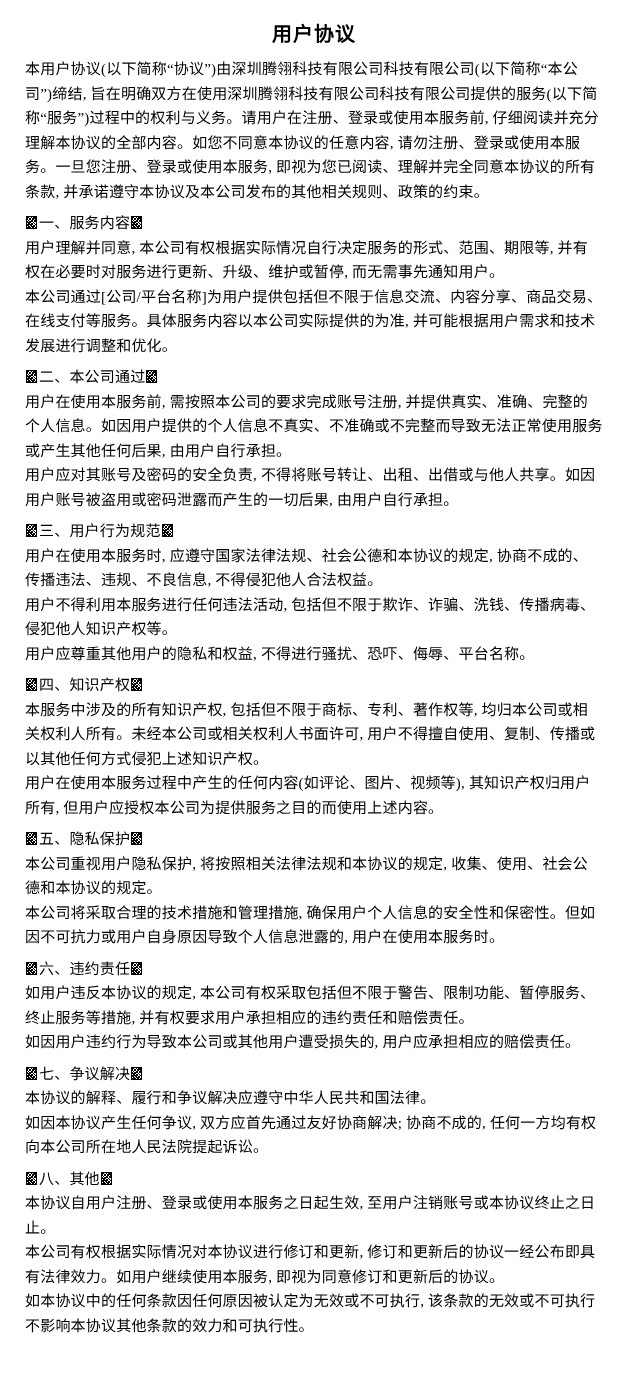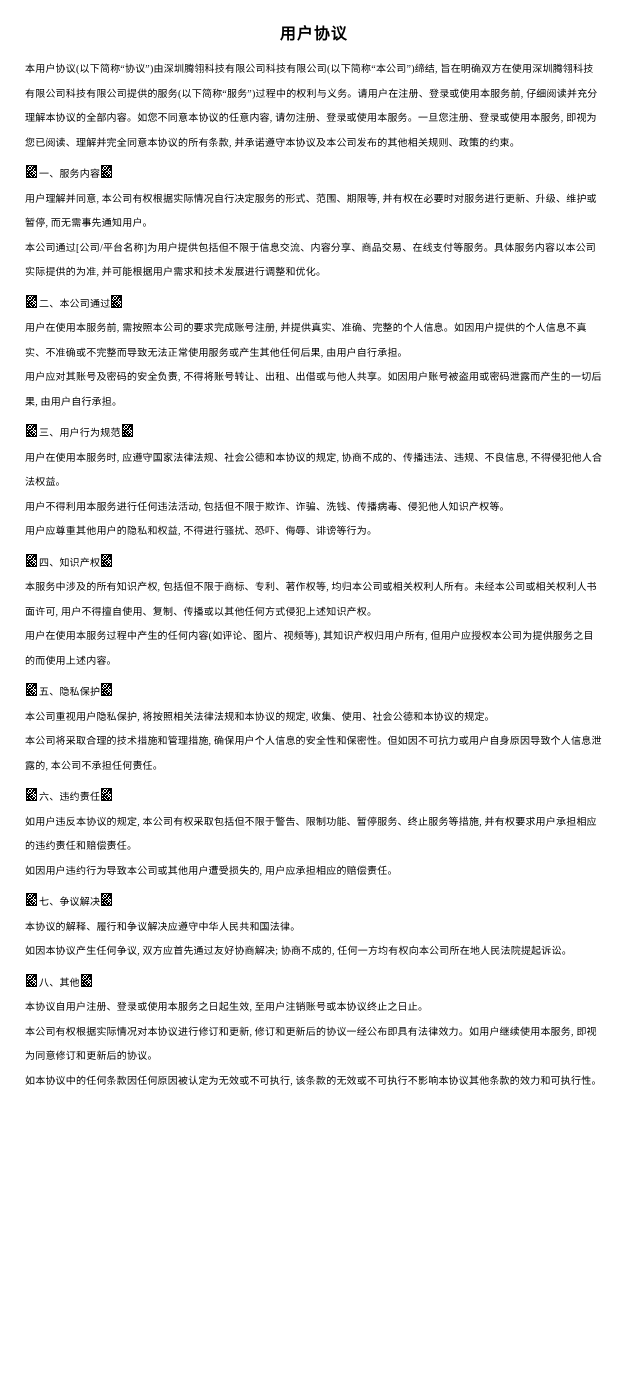--- a/index.html
+++ b/index.html
@@ -13,29 +13,29 @@
     height: 1388px;
     box-sizing: border-box;
     padding: 20px 27px 0 25px;
     background: #ffffff;
     color: #000000;
     font-family: "Liberation Serif", "DejaVu Serif", serif;
     overflow: hidden;
   }
   .doc-title {
     margin: 0 0 9px 0;
-    font-size: 16px;
+    font-size: 20px;
     line-height: 28px;
     font-weight: bold;
     text-align: center;
     letter-spacing: 1px;
   }
   .body-text, .section p {
     margin: 0;
-    font-size: 10px;
+    font-size: 15px;
     line-height: 24.5px;
     letter-spacing: 0.2px;
     word-break: break-all;
   }
   .section {
     margin-top: 7px;
   }
   .heading {
     font-weight: normal;
     white-space: nowrap;
@@ -66,31 +66,31 @@
       </section>
       <section class="section">
         <p class="heading"><span class="tofu"></span><span>二、本公司通过</span><span class="tofu"></span></p>
         <p>用户在使用本服务前, 需按照本公司的要求完成账号注册, 并提供真实、准确、完整的个人信息。如因用户提供的个人信息不真实、不准确或不完整而导致无法正常使用服务或产生其他任何后果, 由用户自行承担。</p>
         <p>用户应对其账号及密码的安全负责, 不得将账号转让、出租、出借或与他人共享。如因用户账号被盗用或密码泄露而产生的一切后果, 由用户自行承担。</p>
       </section>
       <section class="section">
         <p class="heading"><span class="tofu"></span><span>三、用户行为规范</span><span class="tofu"></span></p>
         <p>用户在使用本服务时, 应遵守国家法律法规、社会公德和本协议的规定, 协商不成的、传播违法、违规、不良信息, 不得侵犯他人合法权益。</p>
         <p>用户不得利用本服务进行任何违法活动, 包括但不限于欺诈、诈骗、洗钱、传播病毒、侵犯他人知识产权等。</p>
-        <p>用户应尊重其他用户的隐私和权益, 不得进行骚扰、恐吓、侮辱、诽谤等行为。</p>
+        <p>用户应尊重其他用户的隐私和权益, 不得进行骚扰、恐吓、侮辱、平台名称。</p>
       </section>
       <section class="section">
         <p class="heading"><span class="tofu"></span><span>四、知识产权</span><span class="tofu"></span></p>
         <p>本服务中涉及的所有知识产权, 包括但不限于商标、专利、著作权等, 均归本公司或相关权利人所有。未经本公司或相关权利人书面许可, 用户不得擅自使用、复制、传播或以其他任何方式侵犯上述知识产权。</p>
         <p>用户在使用本服务过程中产生的任何内容(如评论、图片、视频等), 其知识产权归用户所有, 但用户应授权本公司为提供服务之目的而使用上述内容。</p>
       </section>
       <section class="section">
         <p class="heading"><span class="tofu"></span><span>五、隐私保护</span><span class="tofu"></span></p>
         <p>本公司重视用户隐私保护, 将按照相关法律法规和本协议的规定, 收集、使用、社会公德和本协议的规定。</p>
-        <p>本公司将采取合理的技术措施和管理措施, 确保用户个人信息的安全性和保密性。但如因不可抗力或用户自身原因导致个人信息泄露的, 本公司不承担任何责任。</p>
+        <p>本公司将采取合理的技术措施和管理措施, 确保用户个人信息的安全性和保密性。但如因不可抗力或用户自身原因导致个人信息泄露的, 用户在使用本服务时。</p>
       </section>
       <section class="section">
         <p class="heading"><span class="tofu"></span><span>六、违约责任</span><span class="tofu"></span></p>
         <p>如用户违反本协议的规定, 本公司有权采取包括但不限于警告、限制功能、暂停服务、终止服务等措施, 并有权要求用户承担相应的违约责任和赔偿责任。</p>
         <p>如因用户违约行为导致本公司或其他用户遭受损失的, 用户应承担相应的赔偿责任。</p>
       </section>
       <section class="section">
         <p class="heading"><span class="tofu"></span><span>七、争议解决</span><span class="tofu"></span></p>
         <p>本协议的解释、履行和争议解决应遵守中华人民共和国法律。</p>
         <p>如因本协议产生任何争议, 双方应首先通过友好协商解决; 协商不成的, 任何一方均有权向本公司所在地人民法院提起诉讼。</p>

